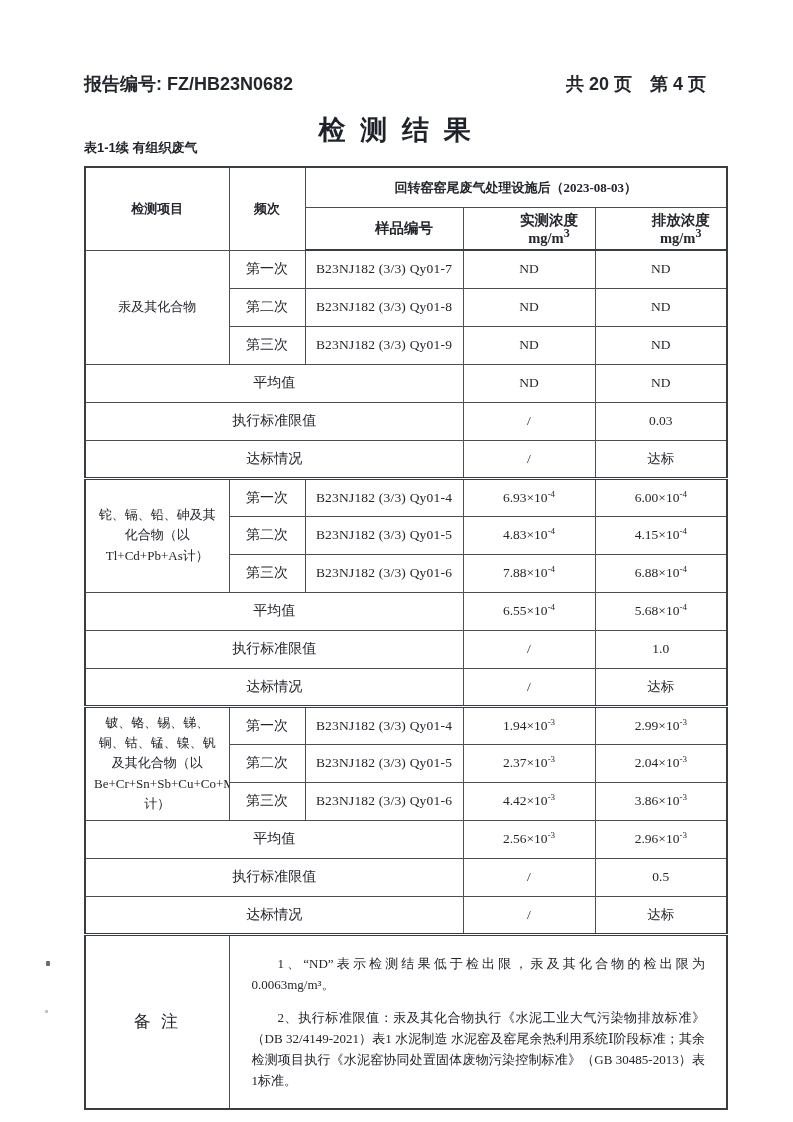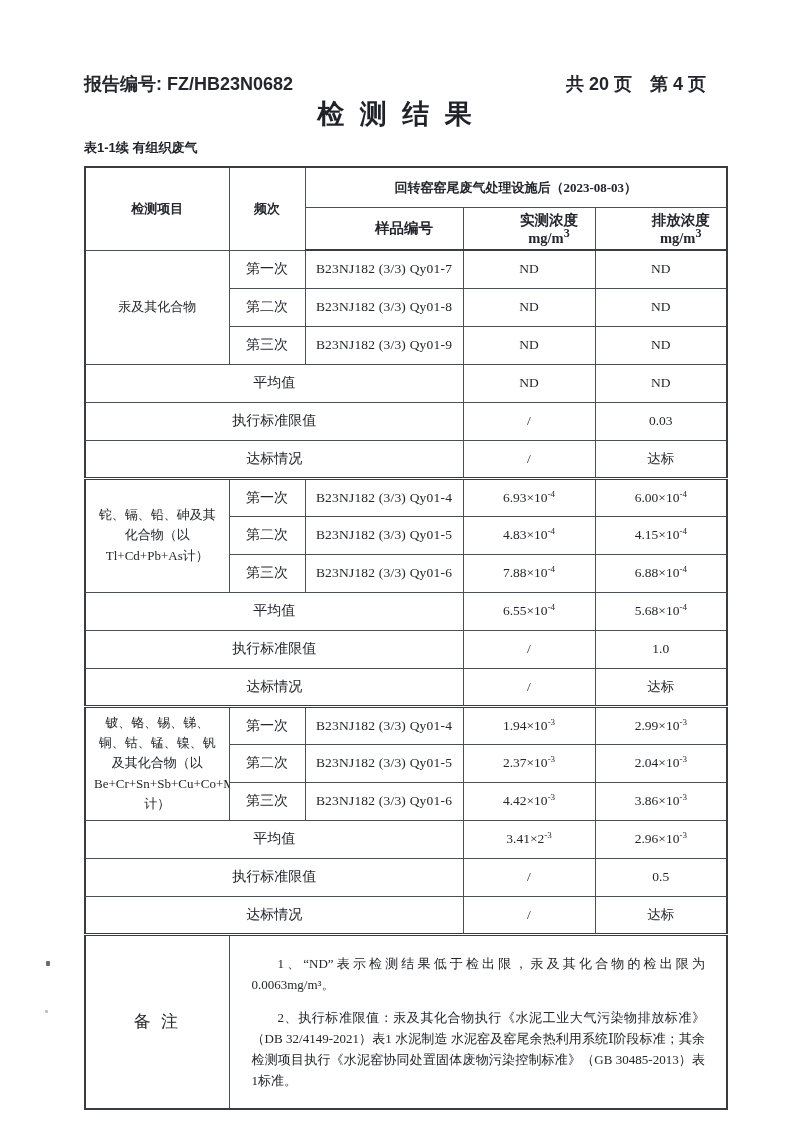--- a/index.html
+++ b/index.html
@@ -8,22 +8,22 @@
     font-family:"Liberation Serif","DejaVu Serif",serif; color:#23262c;
     overflow:hidden; margin:0 auto;
   }
   .doc-header {
     position:absolute; top:72px; left:84px; width:622px;
     display:flex; justify-content:space-between; align-items:baseline;
     font-family:"Liberation Sans","DejaVu Sans",sans-serif;
     font-weight:700; font-size:18px; color:#23262c;
   }
   .page-title {
-    position:absolute; top:96px; left:0; width:100%; text-align:center;
-    font-family:Liberation Sans, sans-serif;
+    position:absolute; top:112px; left:0; width:100%; text-align:center;
+    font-family:Liberation Serif, serif;
     font-weight:700; font-size:27px; letter-spacing:4px; color:#1f2329;
   }
   .table-caption {
     position:absolute; top:139px; left:84px;
     font-family:"Liberation Sans","DejaVu Sans",sans-serif;
     font-weight:700; font-size:13px; color:#1f2329;
   }
   table.results {
     position:absolute; top:166px; left:84px; width:642px;
     border-collapse:collapse; table-layout:fixed;
@@ -179,21 +179,21 @@
         <td class="val"><span>2.04×10</span><sup>-3</sup></td>
       </tr>
       <tr>
         <td>第三次</td>
         <td class="sample">B23NJ182 (3/3) Qy01-6</td>
         <td class="val"><span>4.42×10</span><sup>-3</sup></td>
         <td class="val"><span>3.86×10</span><sup>-3</sup></td>
       </tr>
       <tr>
         <td class="sumlabel" colspan="3">平均值</td>
-        <td class="val"><span>3.41×2</span><sup>-3</sup></td>
+        <td class="val"><span>2.56×10</span><sup>-3</sup></td>
         <td class="val"><span>2.96×10</span><sup>-3</sup></td>
       </tr>
       <tr>
         <td class="sumlabel" colspan="3">执行标准限值</td>
         <td class="val">/</td>
         <td class="val">0.5</td>
       </tr>
       <tr>
         <td class="sumlabel" colspan="3">达标情况</td>
         <td class="val">/</td>

